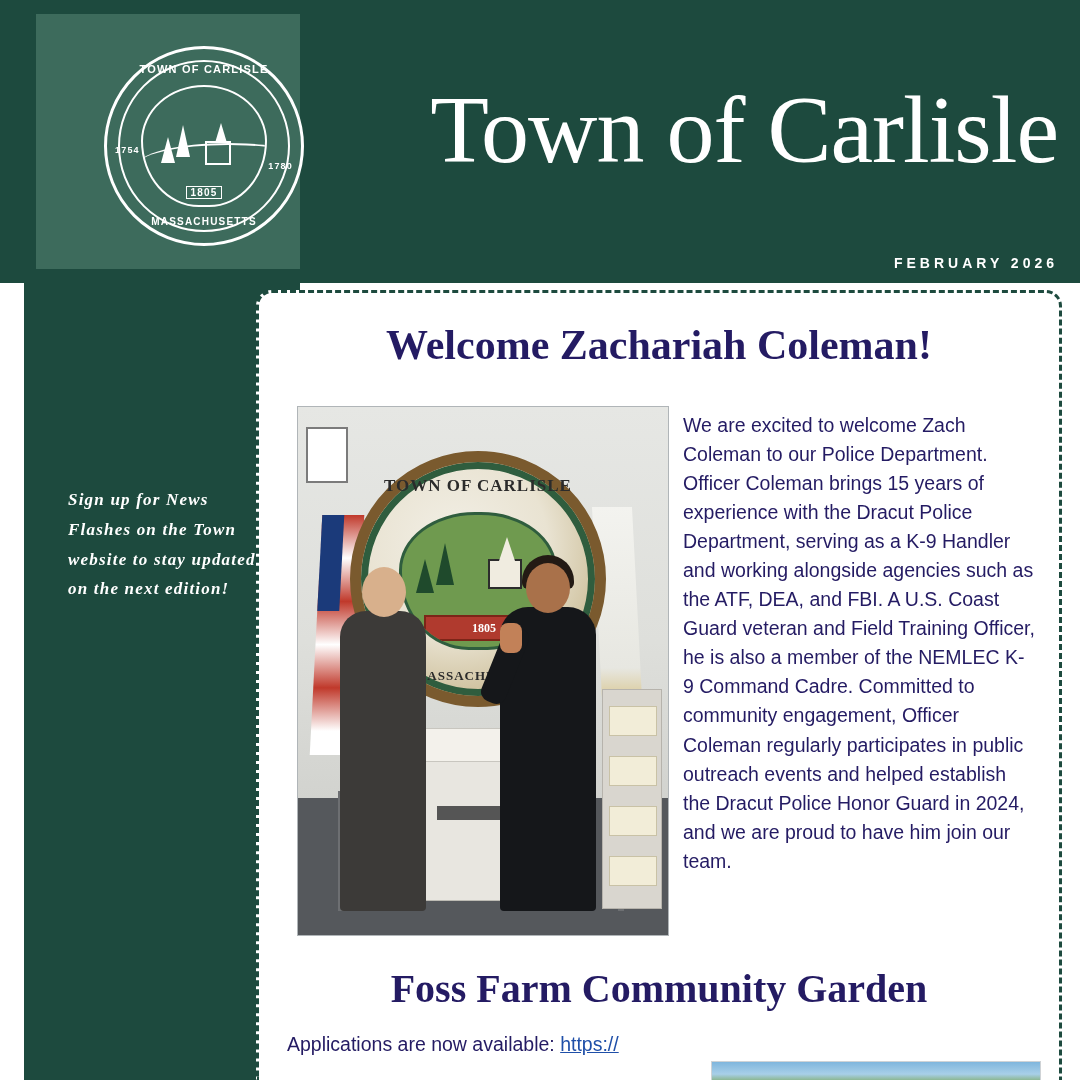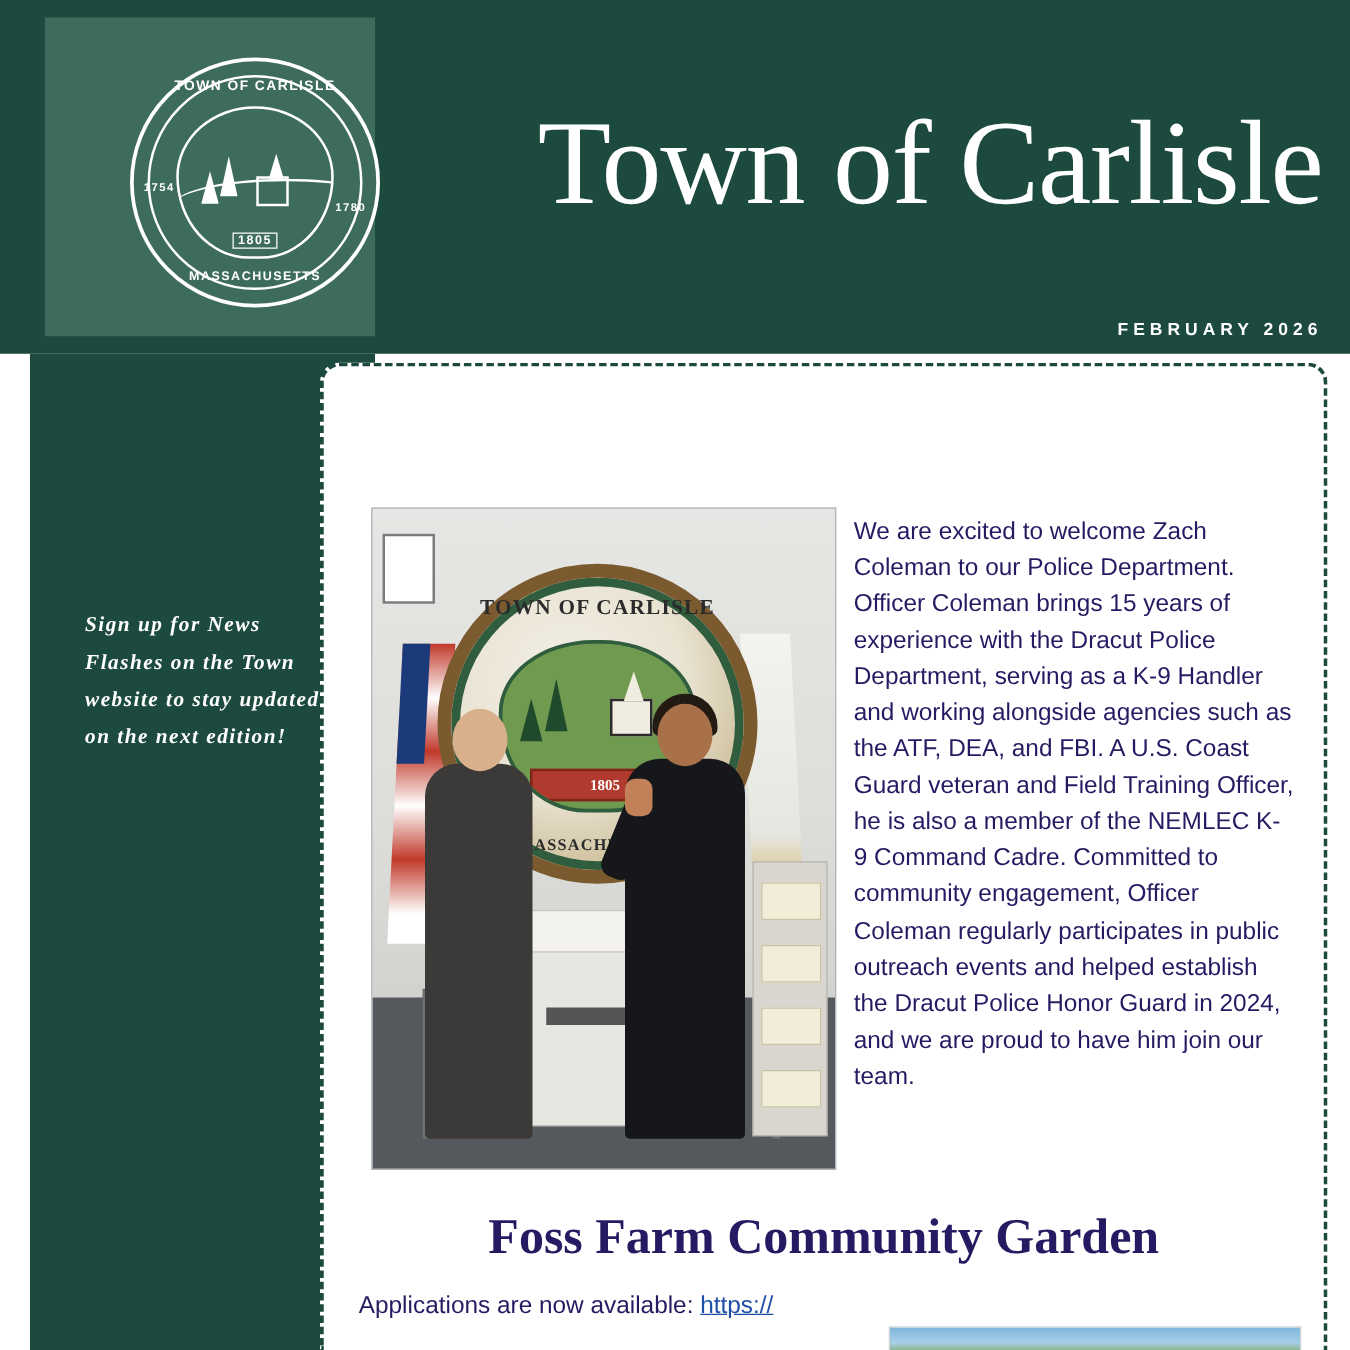--- a/index.html
+++ b/index.html
@@ -392,20 +392,21 @@
     <div class="masthead-title">Town of Carlisle</div>
     <div class="masthead-date">FEBRUARY 2026</div>
   </div>
 
   <div class="left-rail">
     <div class="rail-note">Sign up for News Flashes on the Town website to stay updated on the next edition!</div>
   </div>
 
   <div class="card">
 
+    <div class="headline">Welcome Zachariah Coleman!</div>
 
     <div class="photo">
       <div class="ph-wall"></div>
       <div class="ph-floor"></div>
       <div class="ph-sign"></div>
       <div class="ph-flag-us">
           <div class="canton"></div>
         </div>
       <div class="ph-pole-l"></div>
       <div class="ph-flag-ma"></div>

